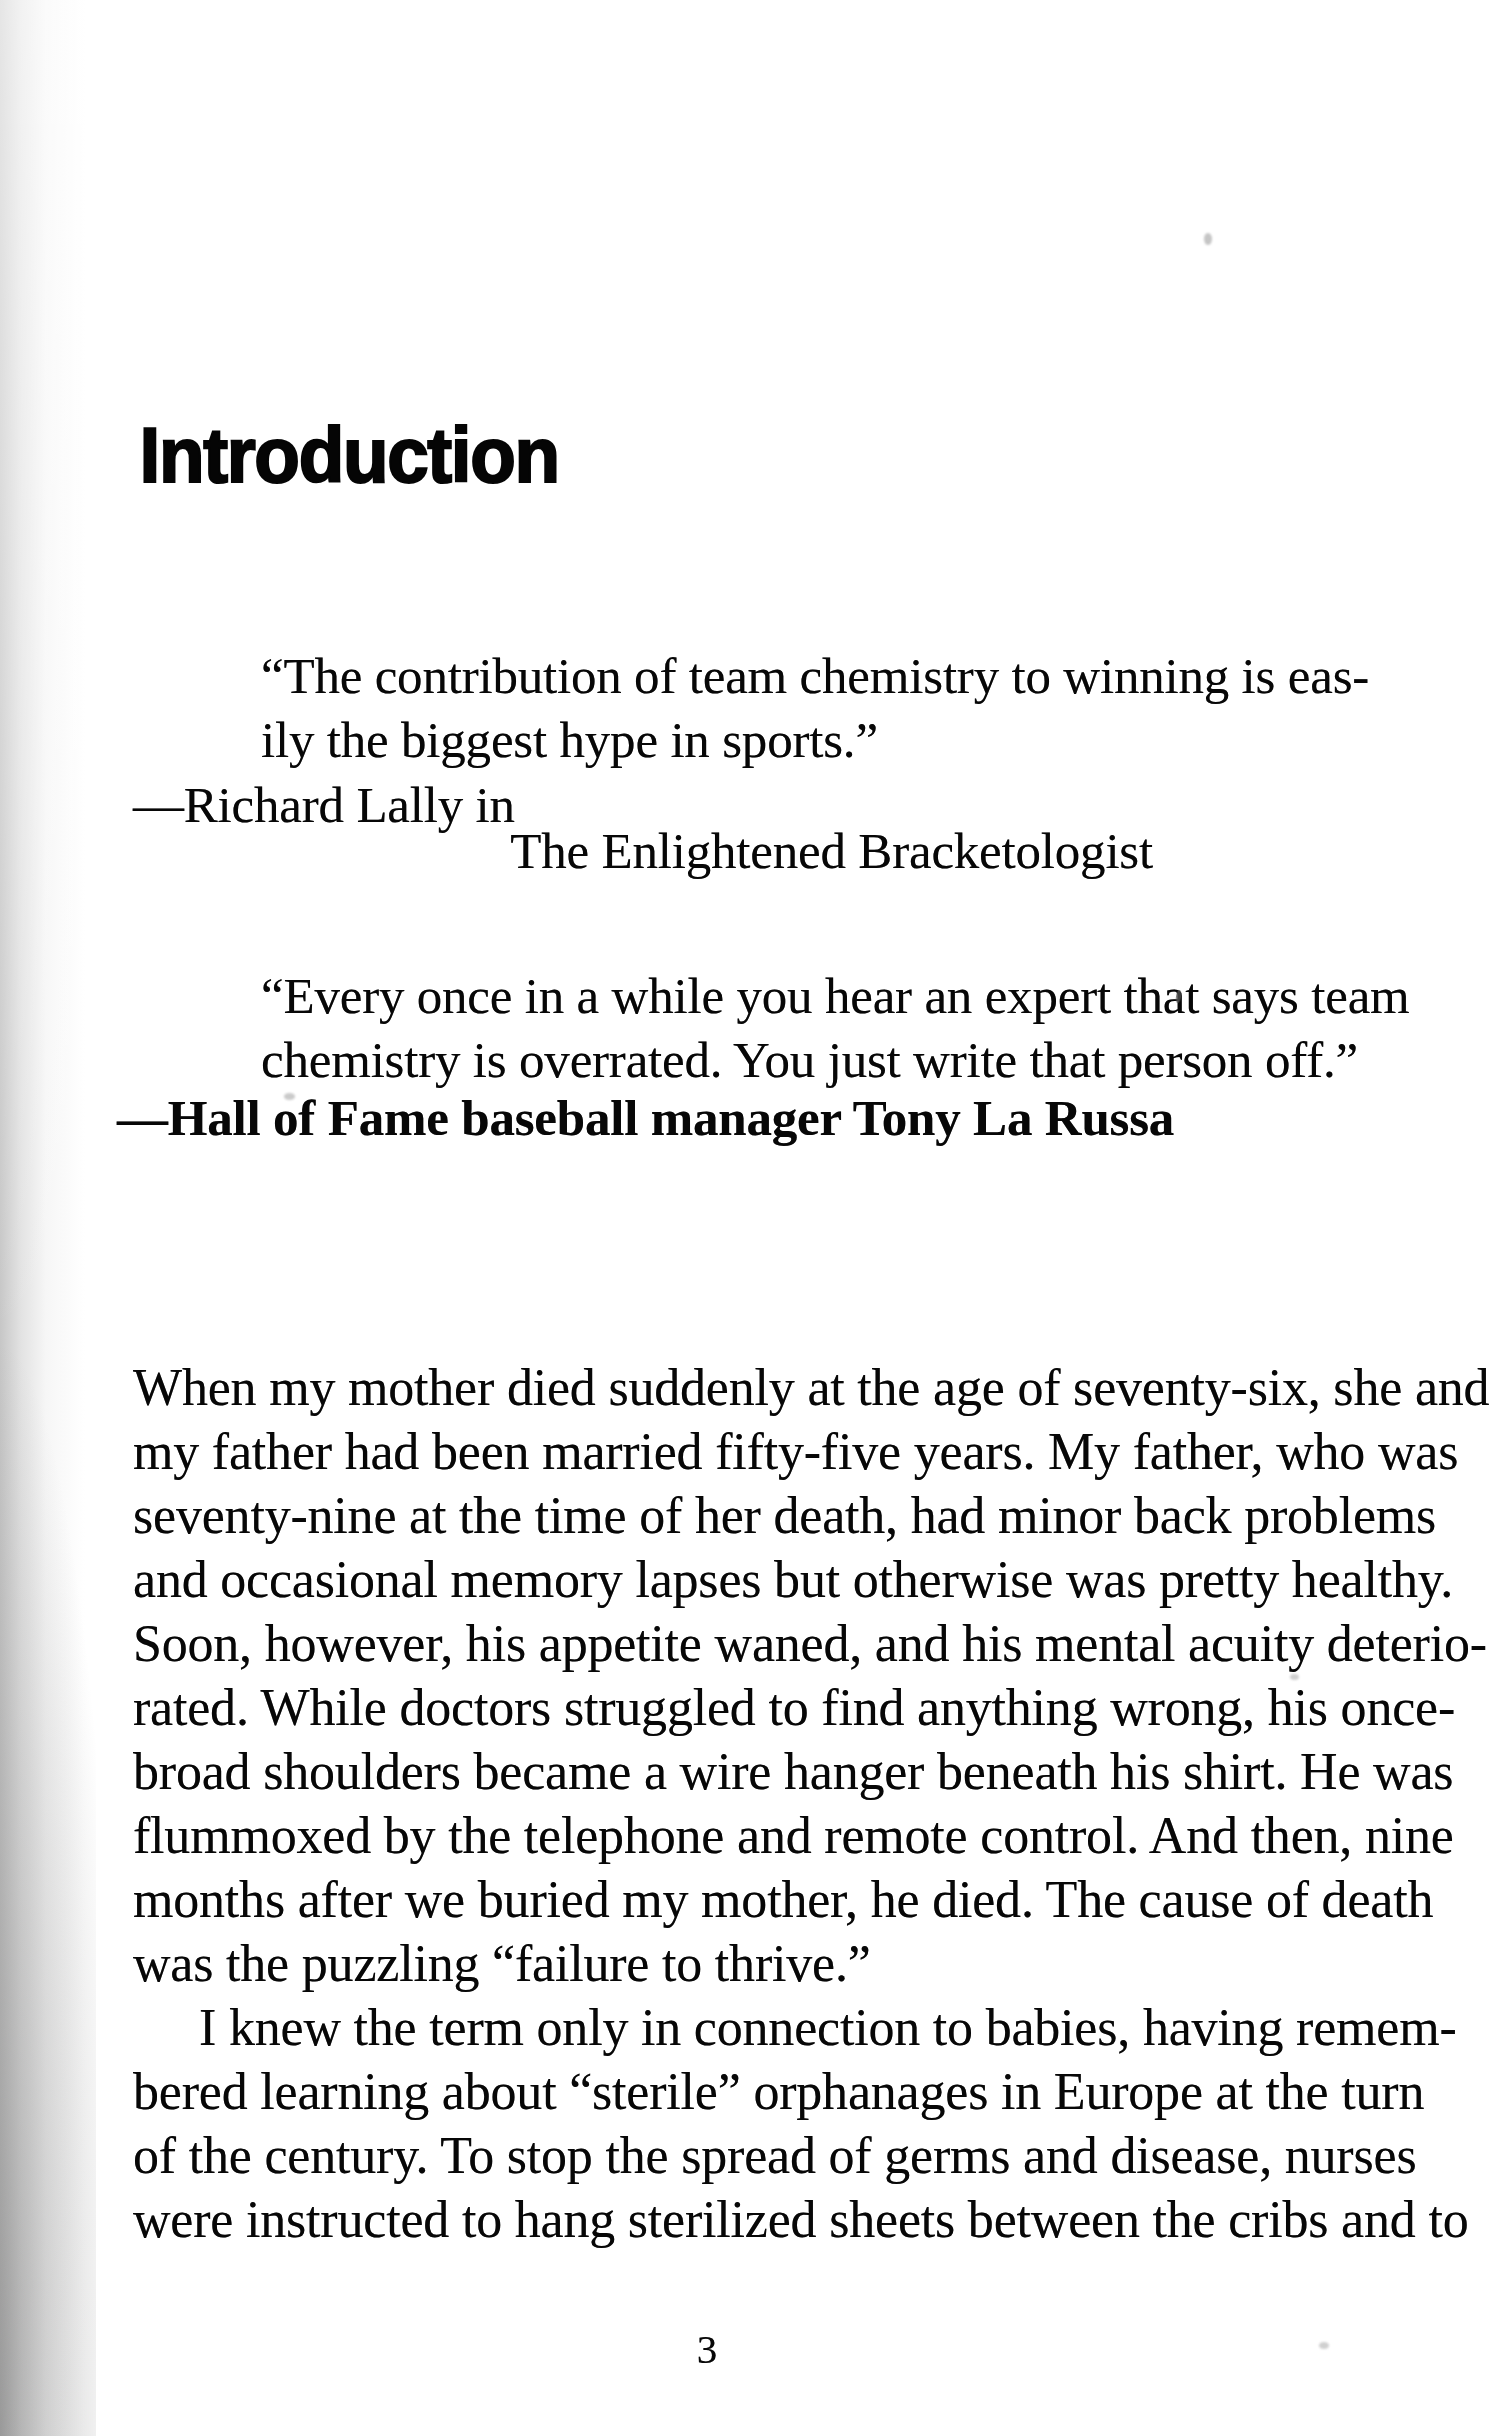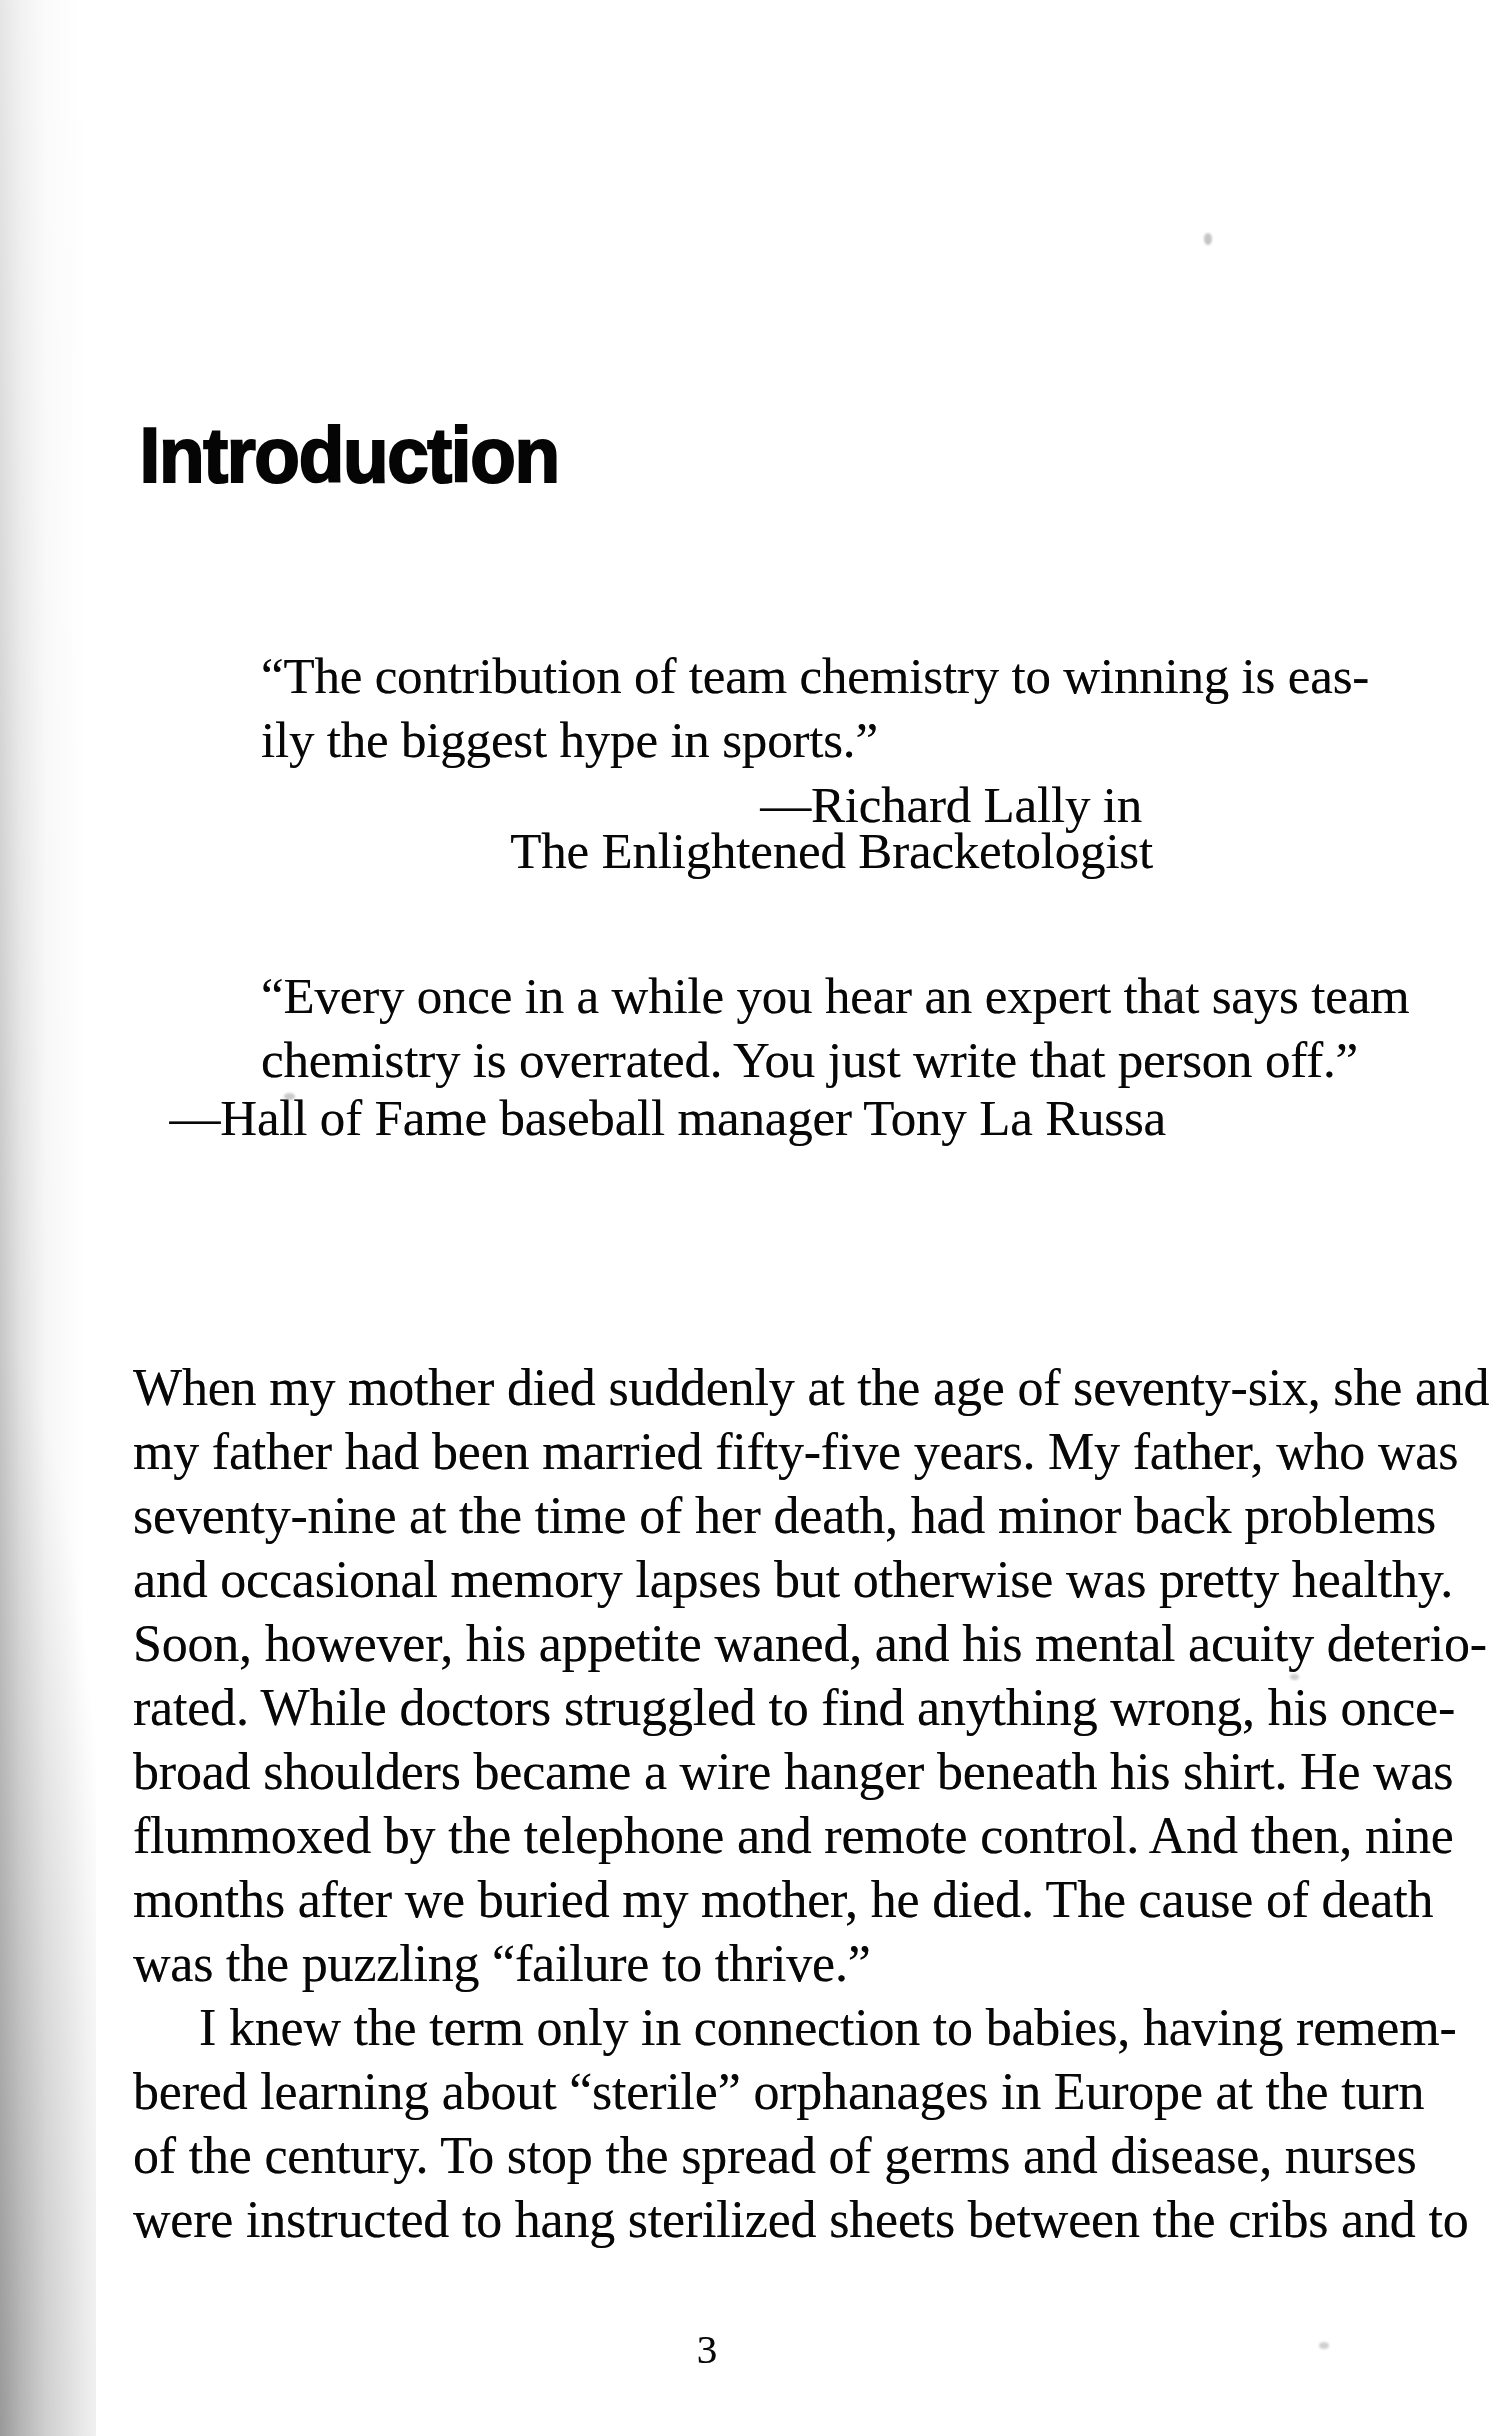--- a/index.html
+++ b/index.html
@@ -59,25 +59,25 @@
   .chapter-title .inner {
     display: inline-block;
     transform: scaleX(0.97);
     transform-origin: center;
     -webkit-text-stroke: 2.1px #050505;
     letter-spacing: -1.4px;
   }
 
   .q1l1 { top: 644px;  left: 261px; }
   .q1l2 { top: 708px;  left: 261px; }
-  .a1   { top: 773px;  left: 133px; width: 1009px; text-align: right; }
+  .a1   { top: 773px;  left: 133px; width: 1009px; }
   .a1b  { top: 819px;  left: 133px; width: 1020px; text-align: right; }
   .q2l1 { top: 964px; left: 261px; }
   .q2l2 { top: 1028px; left: 261px; }
-  .a2   { top: 1086px; left: 139px; width: 1027px; text-align: right; }
+  .a2   { top: 1086px; left: 117px; width: 1027px; text-align: right; font-weight: bold; }
 
   .body-block {
     position: absolute;
     top: 1356px; left: 133px; width: 1148px;
     font-size: 52px;
     line-height: 64px;
     letter-spacing: -0.2px;
     text-shadow: 0 0 0.6px rgba(0,0,0,0.5);
   }
   .bl {

